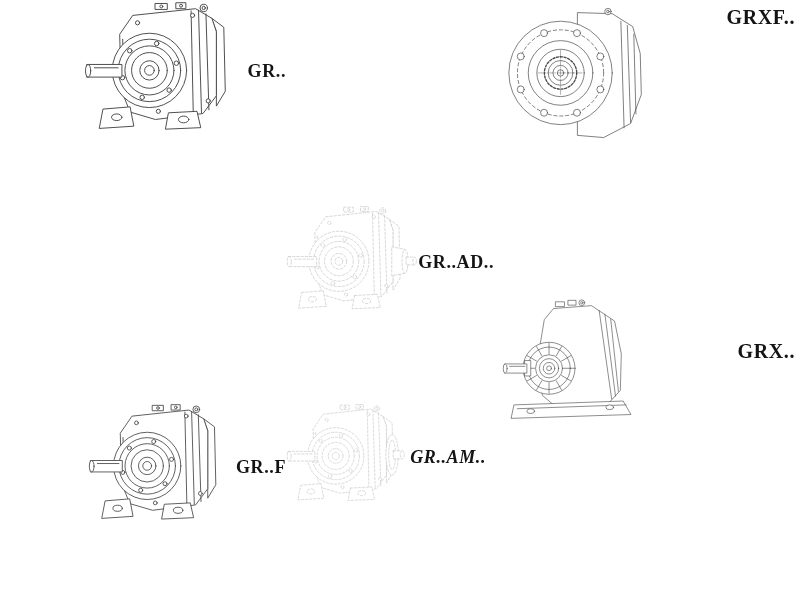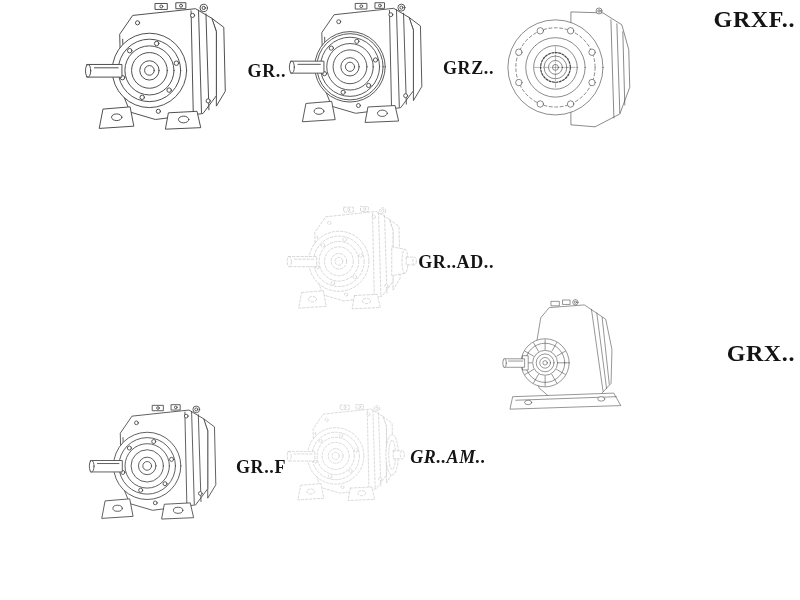--- a/index.html
+++ b/index.html
@@ -3,21 +3,21 @@
 <meta charset="utf-8">
 <title>Gear Units Catalog</title>
 <style>
   html,body{margin:0;padding:0;background:#ffffff;}
   .canvas{position:relative;width:800px;height:600px;background:#ffffff;overflow:hidden;
           font-family:"Liberation Serif", serif;}
   .fig{position:absolute;display:flex;flex-direction:row;align-items:center;}
   .fig svg{width:100%;height:auto;display:block;}
   .caption{font-weight:bold;font-size:18px;color:#141414;letter-spacing:0.6px;margin-top:2px;
            font-family:"Liberation Serif", serif;white-space:nowrap;}
-  .cap-big{font-size:24px;}
+  .cap-big{font-size:20px;}
   .cap-shift-grxf{align-self:flex-start;margin-left:68px;}
   .cap-shift-grx{align-self:flex-start;margin-left:96px;margin-top:44px;}
   
   svg.line{stroke:#4a4a4a;stroke-width:1.3;fill:none;stroke-linejoin:round;stroke-linecap:round;}
   svg.ghost{stroke:#c4c4c4;stroke-width:1.1;stroke-dasharray:4 3;}
   .defs-holder{position:absolute;width:0;height:0;overflow:hidden;}
 </style>
 </head>
 <body>
 
@@ -163,30 +163,20 @@
 
 <div class="canvas">
 
   <div class="fig" style="left:84px;top:2px;width:202px;">
     <svg class="line" viewBox="0 0 220 185">
       <use href="#gearbox-core"></use>
     </svg>
     <div class="caption">GR..</div>
   </div>
 
-  <div class="fig" style="left:288px;top:2px;width:206px;">
-    <svg class="line" viewBox="0 0 220 185">
-      <use href="#g-housing"></use>
-      <use href="#g-feet"></use>
-      <use href="#g-boss"></use>
-      <circle cx="88" cy="92" r="47" fill="none"></circle>
-      <use href="#g-shaft"></use>
-    </svg>
-    <div class="caption">GRZ..</div>
-  </div>
 
   <div class="fig" style="left:497px;top:4px;width:298px;">
     <svg class="line" viewBox="0 0 300 260">
       <use href="#grxf-draw"></use>
     </svg>
     <div class="caption cap-big cap-shift-grxf">GRXF..</div>
   </div>
 
 
   <div class="fig" style="left:286px;top:206px;width:208px;">

